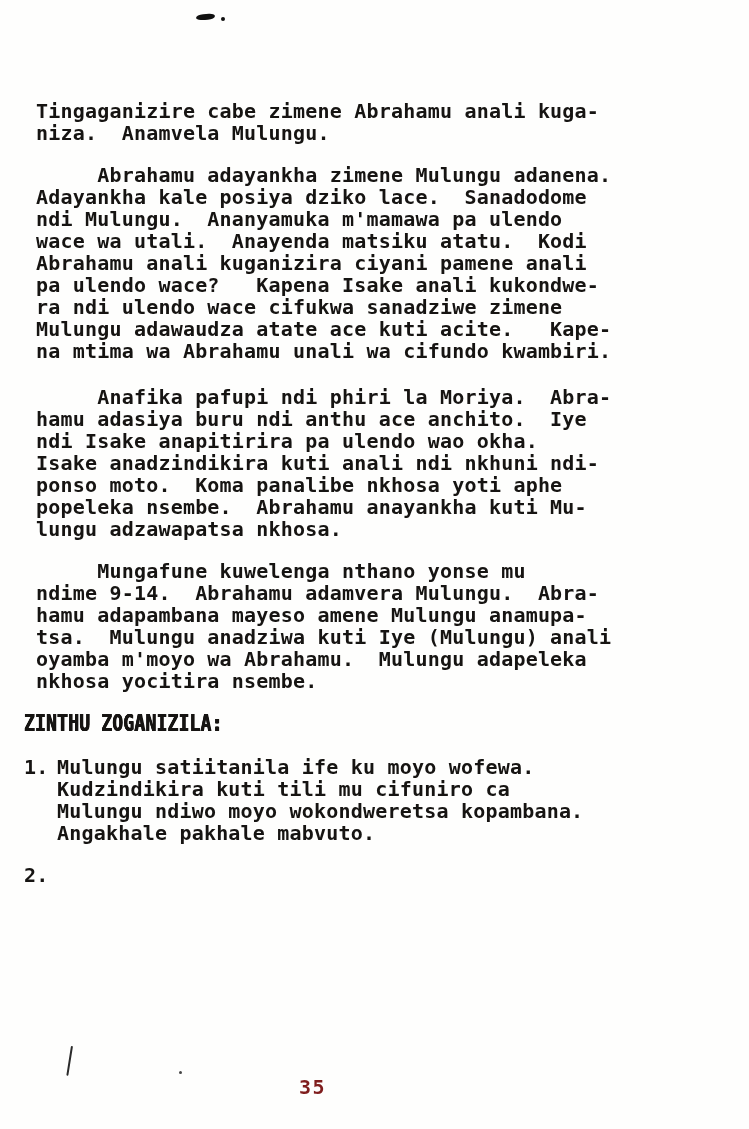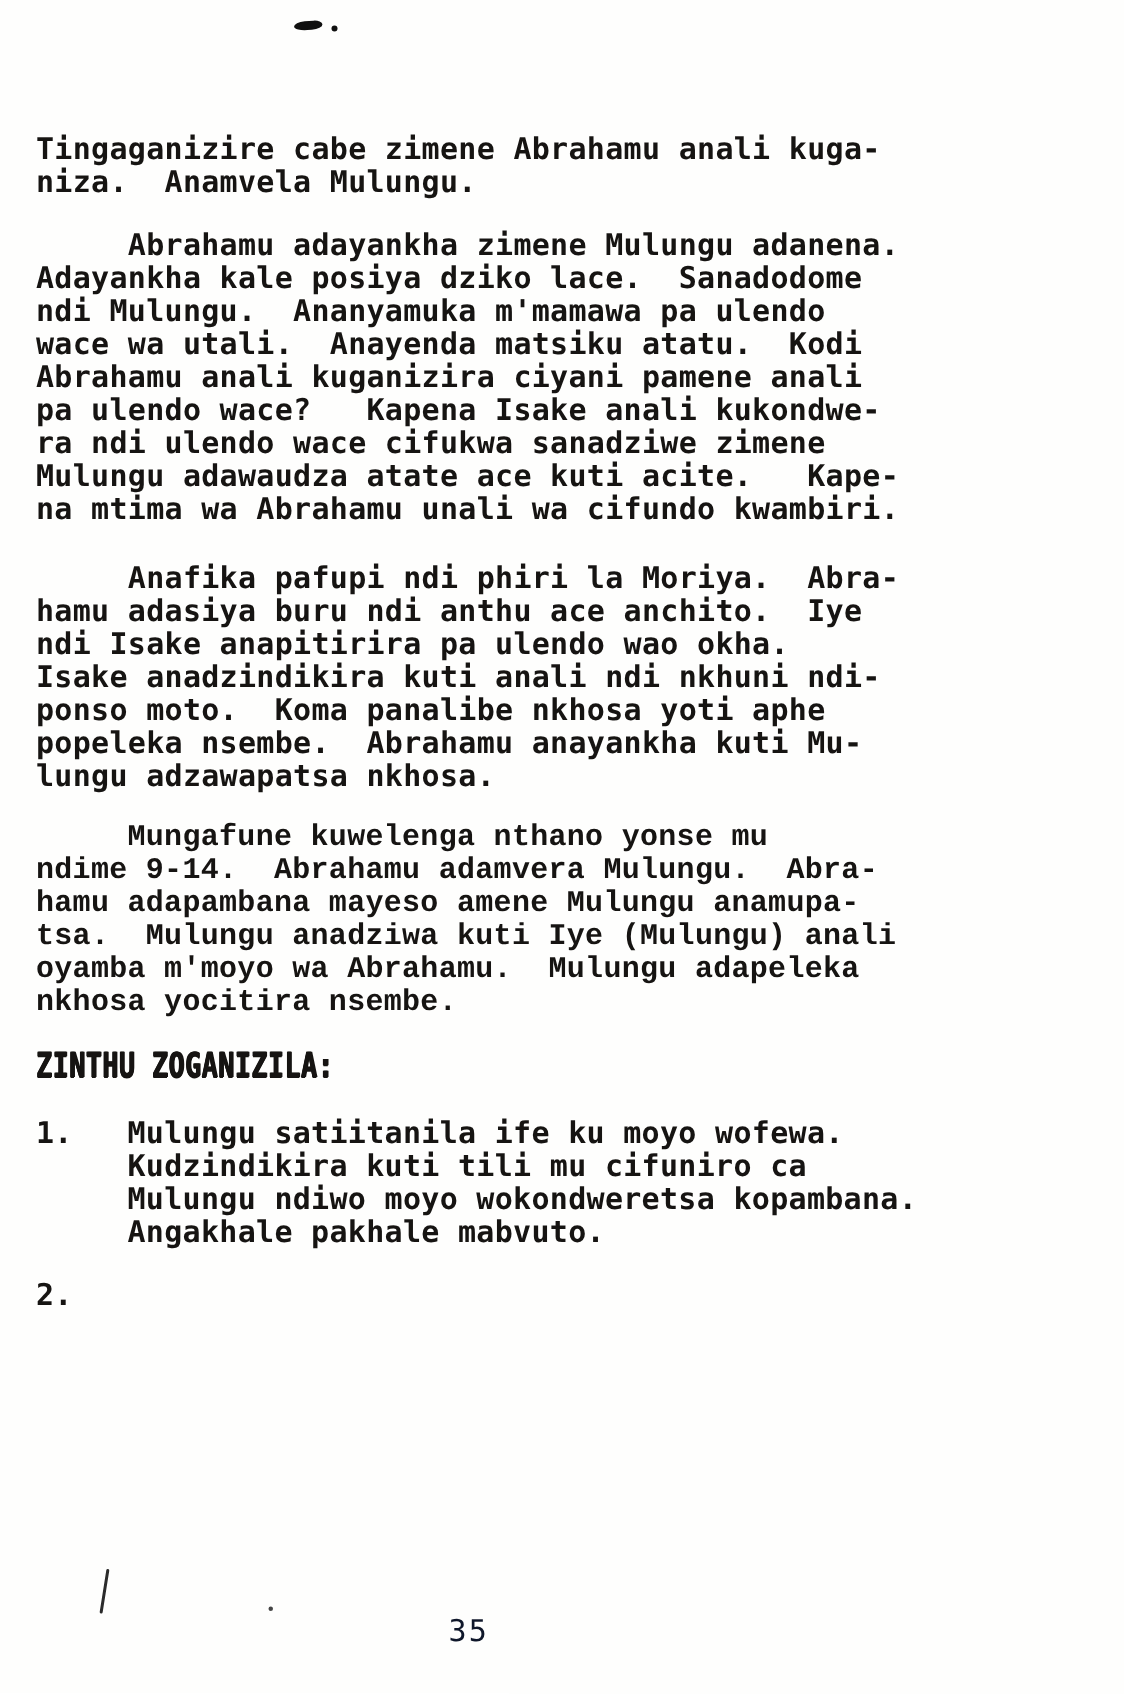--- a/index.html
+++ b/index.html
@@ -24,25 +24,25 @@
     position: absolute;
     left: 24px;
     top: 88px;
     font-size: 20px;
     line-height: 22px;
     font-weight: 700;
     letter-spacing: 0.2px;
   }
   .para {
     white-space: pre;
-    margin: 0;
+    margin: 12px;
   }
   .para.gap20 { margin-bottom: 20px; }
   .para.gap24 { margin-bottom: 24px; }
-  .para.gap18 { margin-bottom: 18px; font-family: Liberation Mono, monospace; }
+  .para.gap18 { margin-bottom: 18px; }
   .section-heading {
     font-size: 23px;
     line-height: 26px;
     white-space: pre;
     font-weight: 700;
     letter-spacing: 0.3px;
     transform: scaleX(0.78);
     transform-origin: 0 50%;
     text-shadow: 0.7px 0 currentColor, 0 0.4px currentColor, -0.3px 0 currentColor;
     margin: 10px 0 20px 0;
@@ -51,31 +51,30 @@
     display: flex;
     margin: 0 0 20px 0;
   }
   .li-num {
     width: 33px;
     flex: none;
     white-space: pre;
   }
   .li-text {
     white-space: pre;
-    margin-left: 28px;
   }
   .page-number {
     position: absolute;
     left: 299px;
     top: 1076px;
     font-size: 20px;
     line-height: 22px;
-    font-weight: 400;
+    font-weight: 700;
     letter-spacing: 1.5px;
-    color: #0f172a;
+    color: #7f1d1d;
   }
   
   .ink-smudge {
     position: absolute;
     left: 196px;
     top: 14px;
     width: 19px;
     height: 6px;
     background: #101010;
     border-radius: 50% 40% 50% 60% / 70% 60% 70% 60%;

